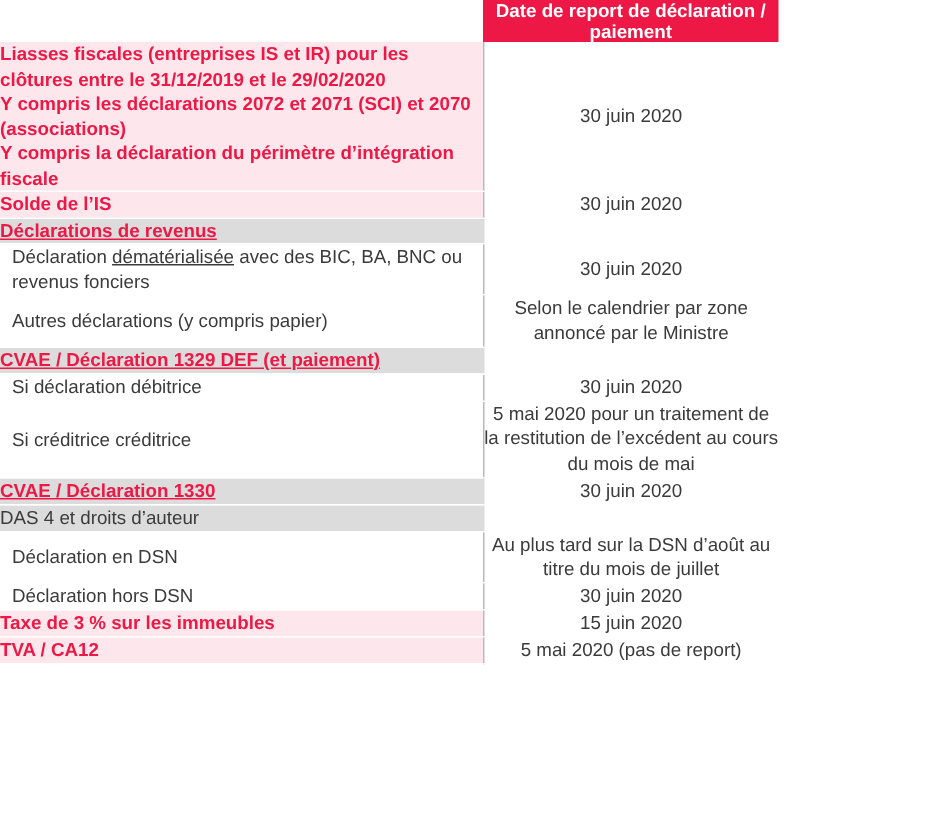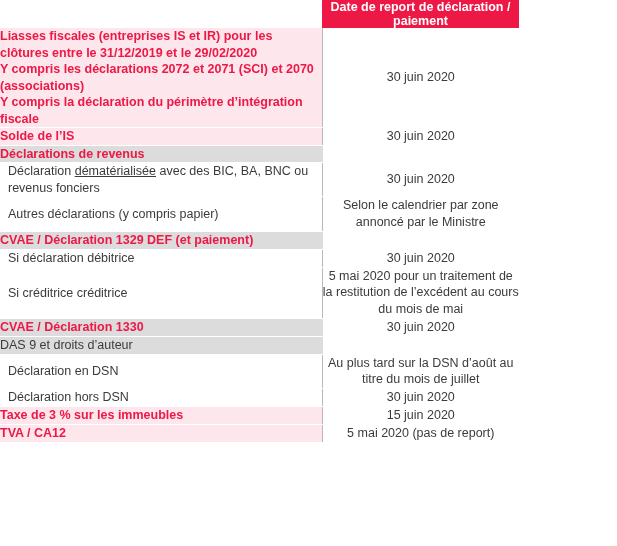--- a/index.html
+++ b/index.html
@@ -50,20 +50,21 @@
   .lbl.plain {
     background: #ffffff;
     color: #3b3b3b;
     padding-left: 8px;
   }
   .lbl.grey {
     background: #dcdcdc;
     color: #ed1846;
     font-weight: bold;
     border-right: 1px solid #dcdcdc;
+    text-decoration: underline;
   }
   .lbl.grey-dark {
     background: #dcdcdc;
     color: #3b3b3b;
     font-weight: normal;
     border-right: 1px solid #dcdcdc;
   }
   .lbl.pinkband {
     background: #fde7ec;
     color: #ed1846;
@@ -151,21 +152,21 @@
         <td class="val">5 mai 2020 pour un traitement de la restitution de l’excédent au cours du mois de mai</td>
       </tr>
       <tr>
         <td class="lbl grey">
           <span class="nowrapline">CVAE / Déclaration 1330</span>
         </td>
         <td class="val">30 juin 2020</td>
       </tr>
       <tr>
         <td class="lbl grey-dark">
-          <span class="nowrapline">DAS 9 et droits d’auteur</span>
+          <span class="nowrapline">DAS 4 et droits d’auteur</span>
         </td>
         <td class="val blank"></td>
       </tr>
       <tr>
         <td class="lbl plain">
           <span class="nowrapline">Déclaration en DSN</span>
         </td>
         <td class="val">Au plus tard sur la DSN d’août au titre du mois de juillet</td>
       </tr>
       <tr>

